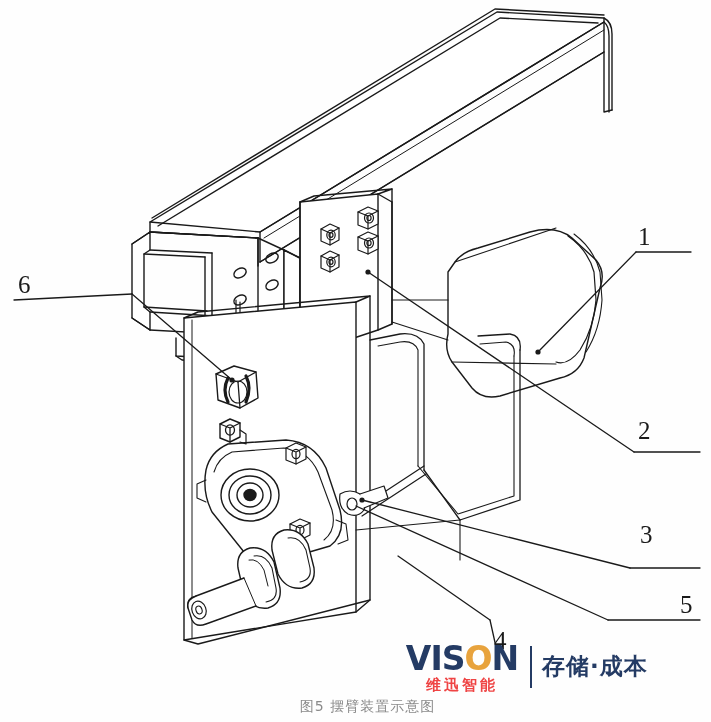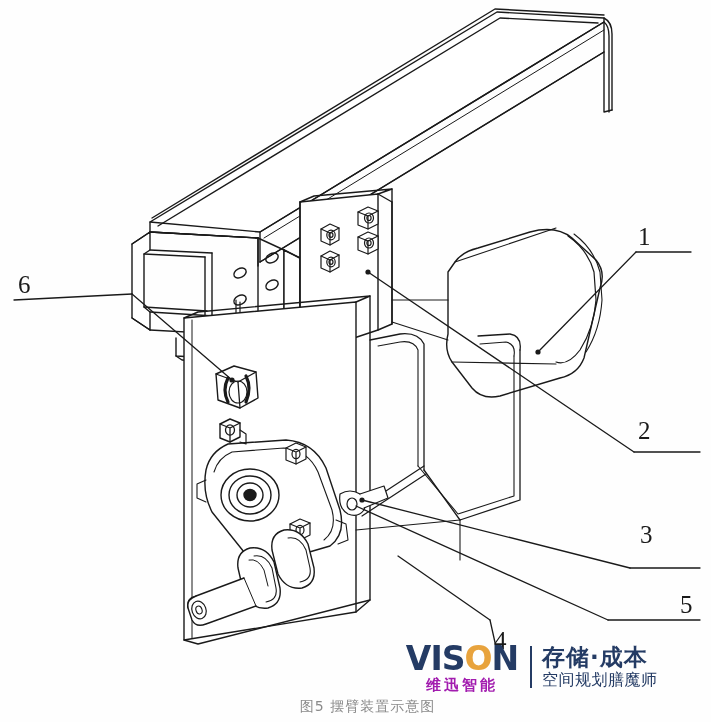--- a/index.html
+++ b/index.html
@@ -28,21 +28,21 @@
   .logo-left{display:flex;flex-direction:column;align-items:center;justify-content:center;width:128px;}
   .logo-word{
     font-family:"DejaVu Sans","Liberation Sans",sans-serif;
     font-weight:bold;font-size:33px;letter-spacing:-1px;
     color:#243b64;line-height:1;position:relative;
   }
   .logo-word .accent{color:#e8a33d;}
   .logo-sub{
     font-family:"DejaVu Sans","Liberation Sans",sans-serif;
     font-weight:bold;font-size:15px;letter-spacing:3px;
-    color:#a21caf;line-height:1;margin-top:3px;
+    color:#ef4444;line-height:1;margin-top:3px;
   }
   .logo-divider{width:2px;height:42px;background:#243b64;margin:0 10px 0 4px;}
   .logo-right{display:flex;flex-direction:column;justify-content:center;}
   .tag-main{
     font-family:"DejaVu Sans","Liberation Sans",sans-serif;
     font-size:23px;font-weight:bold;color:#243b64;line-height:1.12;letter-spacing:1px;
   }
   .tag-sub{
     font-family:"DejaVu Sans","Liberation Sans",sans-serif;
     font-size:16px;color:#243b64;line-height:1.2;letter-spacing:0.5px;
@@ -298,19 +298,18 @@
   <div class="callout-num" style="left:18px;top:272px;">6</div>
 
   <div id="watermark">
     <div class="logo-left">
       <div class="logo-word"><span>VIS</span><span class="accent">O</span><span>N</span></div>
       <div class="logo-sub">维迅智能</div>
     </div>
     <div class="logo-divider"></div>
     <div class="logo-right">
       <div class="tag-main">存储·成本</div>
-      <div class="tag-sub">空间规划膳魔师</div>
     </div>
   </div>
 
   <div id="caption">图5 摆臂装置示意图</div>
 
 </div>
 
 </body></html>

